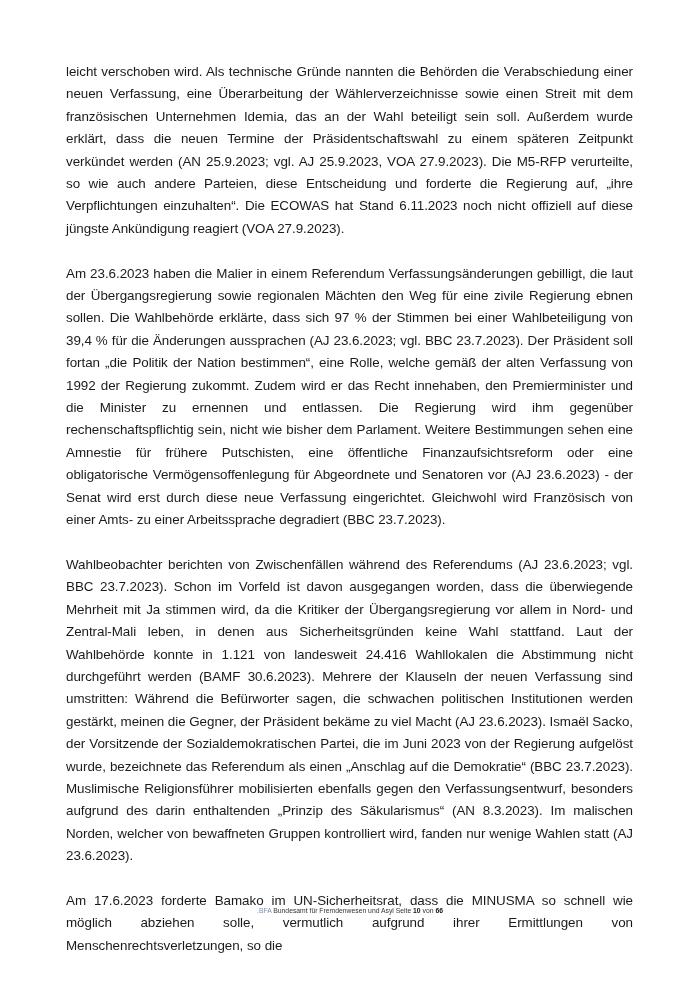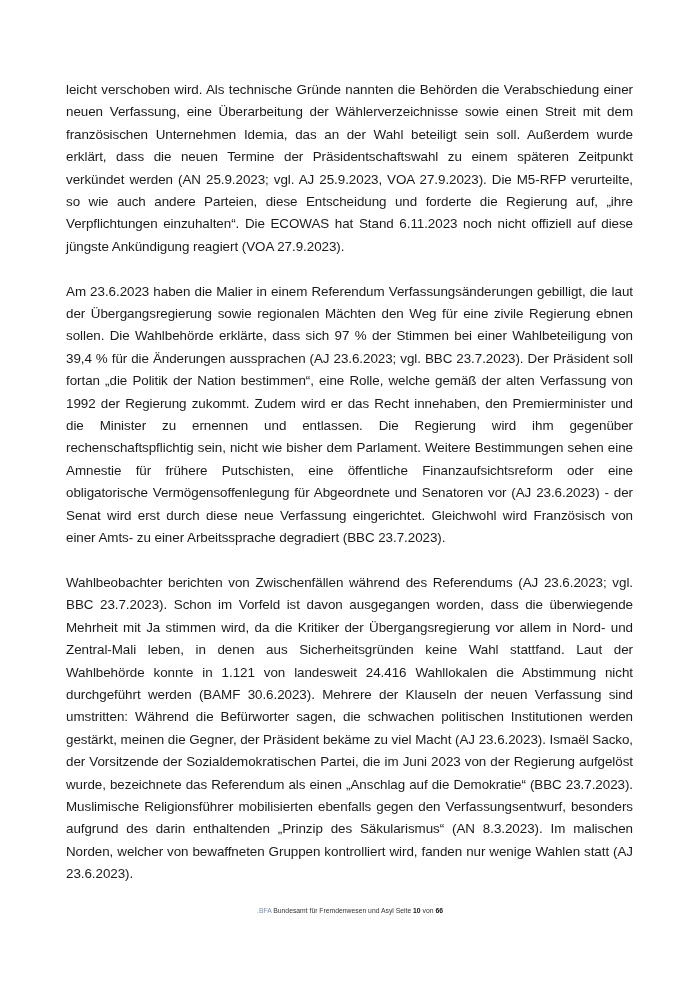--- a/index.html
+++ b/index.html
@@ -11,21 +11,21 @@
       width: 700px;
       height: 990px;
       position: relative;
       overflow: hidden;
       font-family: "Liberation Sans", sans-serif;
       color: #1a1a1a;
     }
     .page-body {
       position: absolute;
       left: 66px;
-      top: 79px;
+      top: 61px;
       width: 567px;
     }
     .para {
       margin: 0 0 22.4px 0;
       font-size: 13.4px;
       line-height: 22.4px;
       text-align: justify;
       letter-spacing: -0.05px;
     }
     .footer {
@@ -47,17 +47,18 @@
       color: #111111;
     }
   </style>
 </head>
 <body>
 
 <div class="page-body">
   <p class="para">leicht verschoben wird. Als technische Gründe nannten die Behörden die Verabschiedung einer neuen Verfassung, eine Überarbeitung der Wählerverzeichnisse sowie einen Streit mit dem französischen Unternehmen Idemia, das an der Wahl beteiligt sein soll. Außerdem wurde erklärt, dass die neuen Termine der Präsidentschaftswahl zu einem späteren Zeitpunkt verkündet werden (AN 25.9.2023; vgl. AJ 25.9.2023, VOA 27.9.2023). Die M5-RFP verurteilte, so wie auch andere Parteien, diese Entscheidung und forderte die Regierung auf, „ihre Verpflichtungen einzuhalten“. Die ECOWAS hat Stand 6.11.2023 noch nicht offiziell auf diese jüngste Ankündigung reagiert (VOA 27.9.2023).</p>
   <p class="para">Am 23.6.2023 haben die Malier in einem Referendum Verfassungsänderungen gebilligt, die laut der Übergangsregierung sowie regionalen Mächten den Weg für eine zivile Regierung ebnen sollen. Die Wahlbehörde erklärte, dass sich 97 % der Stimmen bei einer Wahlbeteiligung von 39,4 % für die Änderungen aussprachen (AJ 23.6.2023; vgl. BBC 23.7.2023). Der Präsident soll fortan „die Politik der Nation bestimmen“, eine Rolle, welche gemäß der alten Verfassung von 1992 der Regierung zukommt. Zudem wird er das Recht innehaben, den Premierminister und die Minister zu ernennen und entlassen. Die Regierung wird ihm gegenüber rechenschaftspflichtig sein, nicht wie bisher dem Parlament. Weitere Bestimmungen sehen eine Amnestie für frühere Putschisten, eine öffentliche Finanzaufsichtsreform oder eine obligatorische Vermögensoffenlegung für Abgeordnete und Senatoren vor (AJ 23.6.2023) - der Senat wird erst durch diese neue Verfassung eingerichtet. Gleichwohl wird Französisch von einer Amts- zu einer Arbeitssprache degradiert (BBC 23.7.2023).</p>
   <p class="para">Wahlbeobachter berichten von Zwischenfällen während des Referendums (AJ 23.6.2023; vgl. BBC 23.7.2023). Schon im Vorfeld ist davon ausgegangen worden, dass die überwiegende Mehrheit mit Ja stimmen wird, da die Kritiker der Übergangsregierung vor allem in Nord- und Zentral-Mali leben, in denen aus Sicherheitsgründen keine Wahl stattfand. Laut der Wahlbehörde konnte in 1.121 von landesweit 24.416 Wahllokalen die Abstimmung nicht durchgeführt werden (BAMF 30.6.2023). Mehrere der Klauseln der neuen Verfassung sind umstritten: Während die Befürworter sagen, die schwachen politischen Institutionen werden gestärkt, meinen die Gegner, der Präsident bekäme zu viel Macht (AJ 23.6.2023). Ismaël Sacko, der Vorsitzende der Sozialdemokratischen Partei, die im Juni 2023 von der Regierung aufgelöst wurde, bezeichnete das Referendum als einen „Anschlag auf die Demokratie“ (BBC 23.7.2023). Muslimische Religionsführer mobilisierten ebenfalls gegen den Verfassungsentwurf, besonders aufgrund des darin enthaltenden „Prinzip des Säkularismus“ (AN 8.3.2023). Im malischen Norden, welcher von bewaffneten Gruppen kontrolliert wird, fanden nur wenige Wahlen statt (AJ 23.6.2023).</p>
+  <p class="para">Am 17.6.2023 forderte Bamako im UN-Sicherheitsrat, dass die MINUSMA so schnell wie möglich abziehen solle, vermutlich aufgrund ihrer Ermittlungen von Menschenrechtsverletzungen, so die</p>
 </div>
 
 <div class="footer">
   <span class="brand">.BFA</span><span> Bundesamt für Fremdenwesen und Asyl Seite </span><b>10</b><span> von </span><b>66</b>
 </div>
 
 </body></html>

